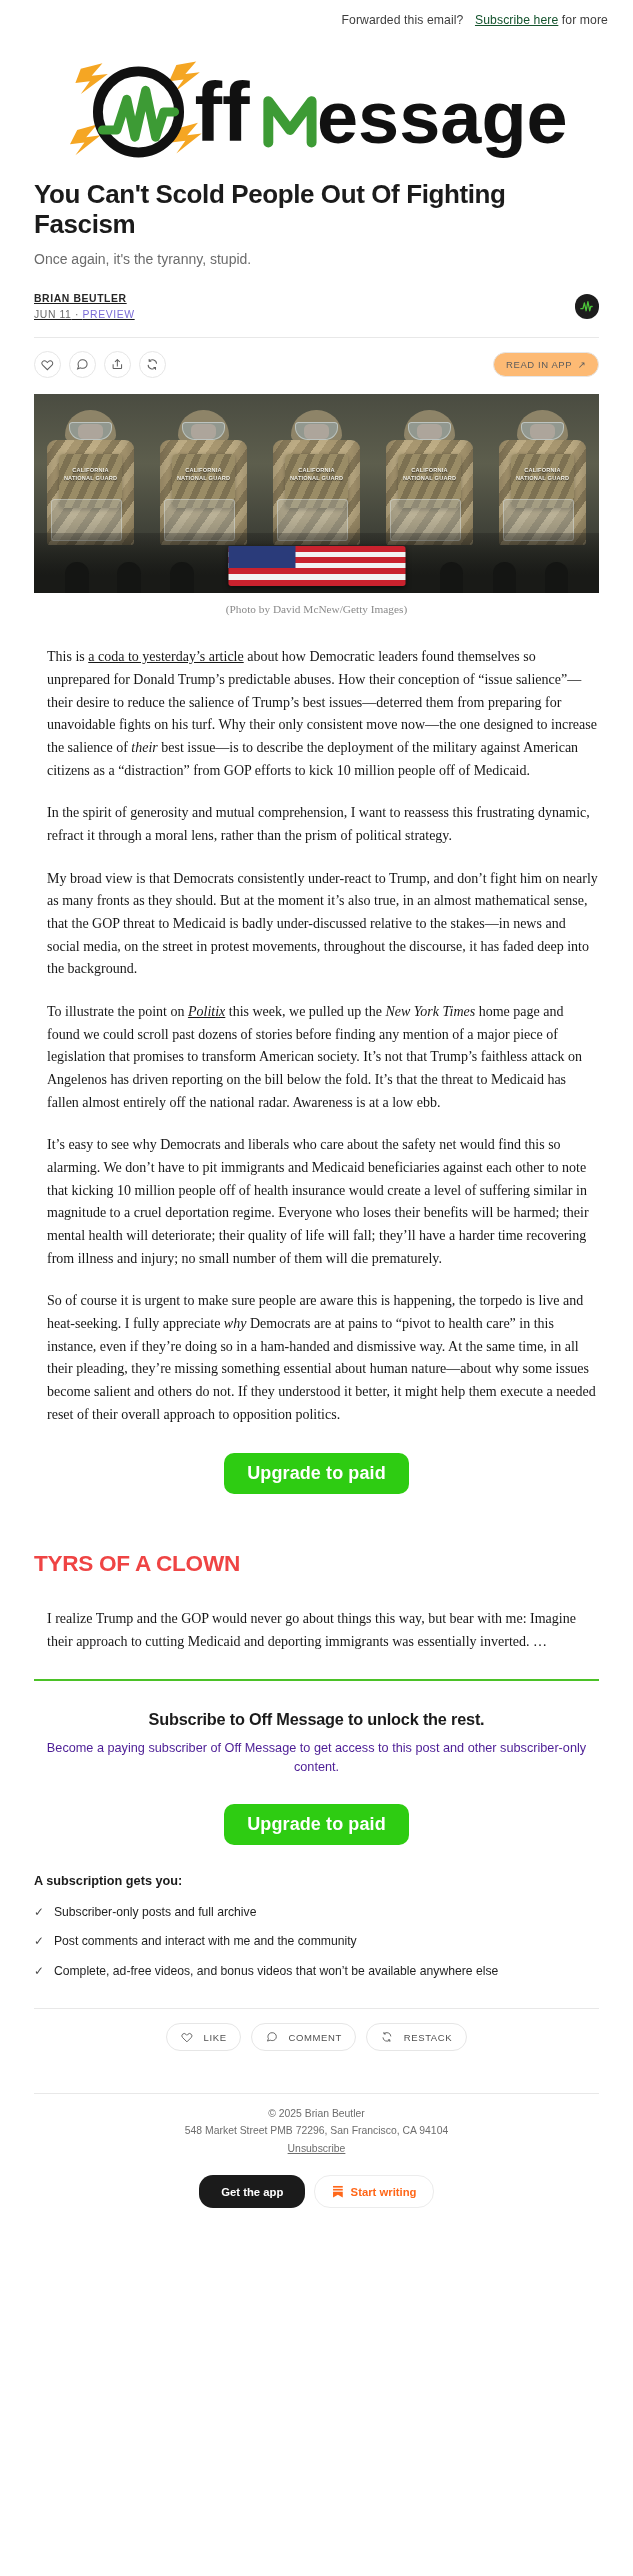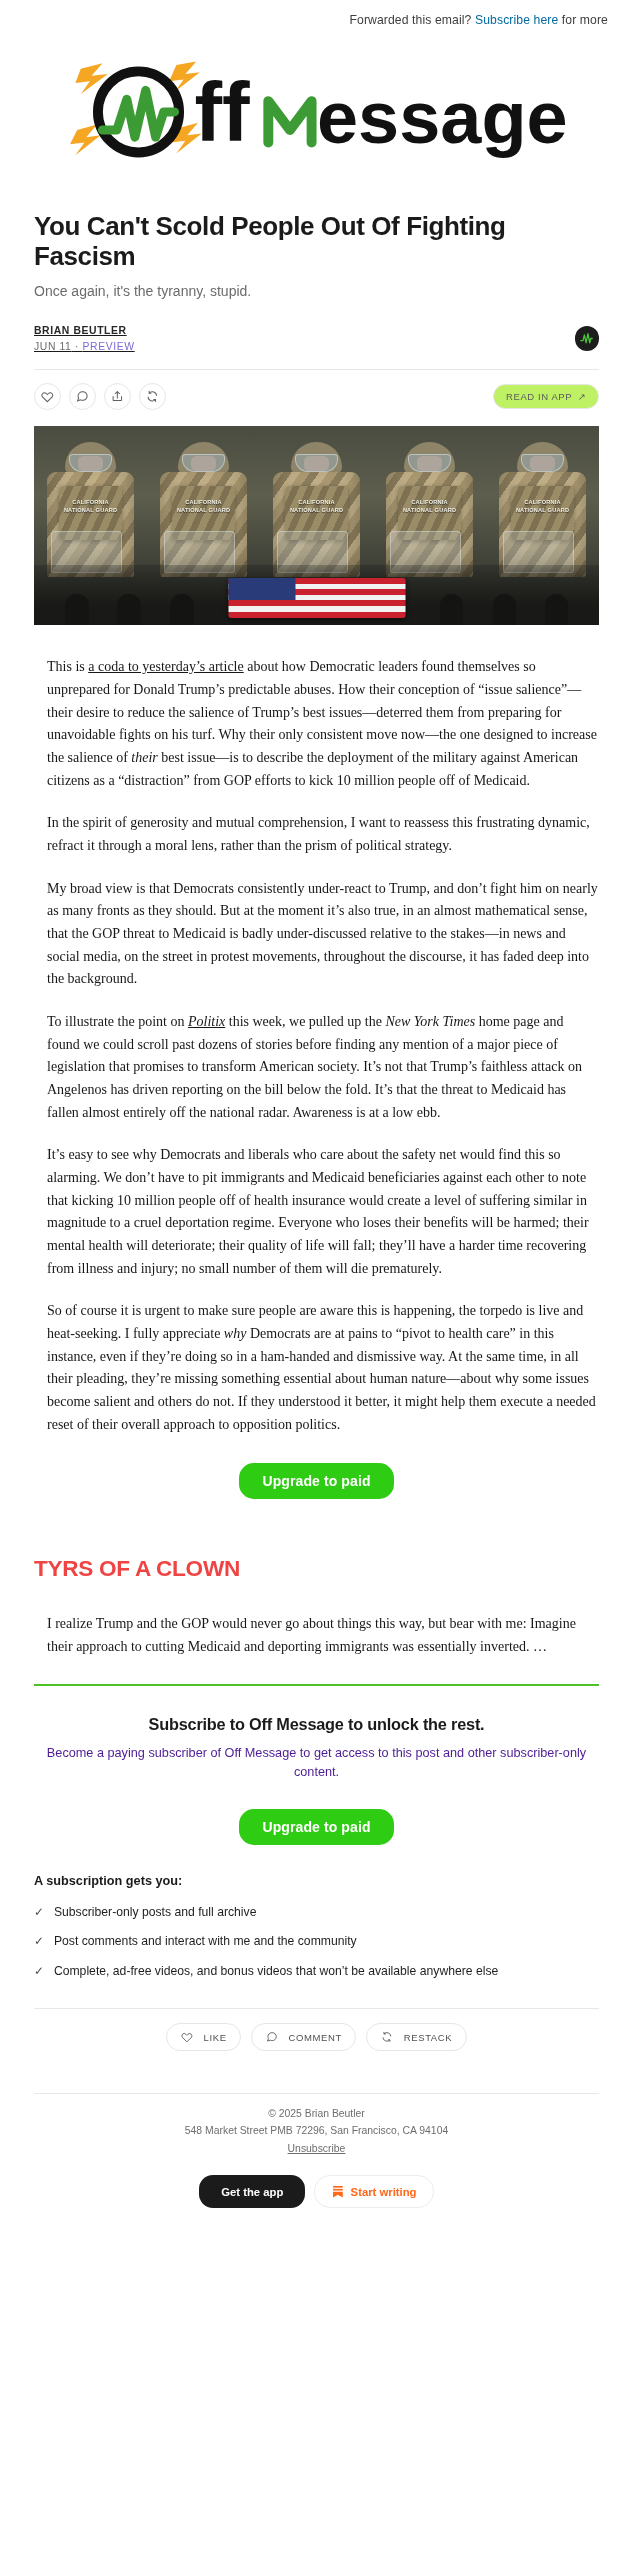--- a/index.html
+++ b/index.html
@@ -22,40 +22,42 @@
 
   
   .forward-bar {
     text-align: right;
     font-size: 12.2px;
     color: #3d3d3d;
     padding: 12.7px 25px 0 0;
     letter-spacing: 0.1px;
   }
   .forward-bar a, .forward-link {
-    color: #0369a1;
+    color: #14532d;
+    text-decoration: underline;
+    margin-left: 8px;
   }
 
   
   .logo-wrap {
     padding: 20px 0 9px 0;
     display: flex;
     justify-content: center;
     align-items: center;
   }
   .logo-svg { display:block; }
 
   
   .content { padding: 0 34px; }
   .post-title {
     font-size: 26px;
     line-height: 1.18;
     font-weight: 700;
     letter-spacing: -0.4px;
-    margin: 36px 0 0 0;
+    margin: 4px 0 0 0;
     color: #1b1b1b;
   }
   .post-sub {
     font-size: 14px;
     color: #6b6b6b;
     margin: 11px 0 0 0;
     font-weight: 400;
   }
   .byline-row {
     display: flex;
@@ -103,21 +105,21 @@
     display:flex; align-items:center; justify-content:center;
   }
   .read-app {
     border: 0.9px solid #e6e6e6;
     border-radius: 904px;
     padding: 6.3px 11.8px;
     font-size: 9.5px;
     letter-spacing: 0.6px;
     color: #5c5c5c;
     display:flex; align-items:center; gap:5.4px;
-    background:#bef264;
+    background:#fdba74;
     font-weight: 500;
   }
 
   
   .hero {
     width: 565px;
     height: 199px;
     margin: 1.8px 0 0 0;
     position: relative;
     overflow: hidden;
@@ -230,24 +232,24 @@
     text-decoration: underline;
   }
   .body em, .body .it { font-style: italic; }
 
   
   .cta-wrap { text-align:center; padding: 27px 0 5.4px 0; }
   .btn-green {
     display:inline-block;
     background: #2ecc12;
     color: #ffffff;
-    font-size: 14px;
+    font-size: 18px;
     font-weight: 700;
     padding: 10px 23.5px;
-    border-radius: 15px;
+    border-radius: 10px;
     border: 0;
     letter-spacing: 0.1px;
     font-family: "Liberation Sans", sans-serif;
   }
 
   .section-head {
     font-family: "Liberation Sans", sans-serif;
     font-size: 22.6px;
     font-weight: 700;
     letter-spacing: -0.3px;
@@ -455,20 +457,21 @@
       <div class="crowd">
         <div class="head-sil" style="left:31px"></div>
         <div class="head-sil" style="left:83px"></div>
         <div class="head-sil" style="left:136px"></div>
         <div class="head-sil" style="right:136px"></div>
         <div class="head-sil" style="right:83px"></div>
         <div class="head-sil" style="right:31px"></div>
         <div class="flag"></div>
       </div>
     </div>
+    <div class="caption">(Photo by David McNew/Getty Images)</div>
   </div>
 
   <div class="body">
     <p><span>This is </span><span class="lnk">a coda to yesterday’s article</span><span> about how Democratic leaders found themselves so unprepared for Donald Trump’s predictable abuses. How their conception of “issue salience”—their desire to reduce the salience of Trump’s best issues—deterred them from preparing for unavoidable fights on his turf. Why their only consistent move now—the one designed to increase the salience of </span><span class="it">their</span><span> best issue—is to describe the deployment of the military against American citizens as a “distraction” from GOP efforts to kick 10 million people off of Medicaid.</span></p>
 
     <p>In the spirit of generosity and mutual comprehension, I want to reassess this frustrating dynamic, refract it through a moral lens, rather than the prism of political strategy.</p>
     <p>My broad view is that Democrats consistently under-react to Trump, and don’t fight him on nearly as many fronts as they should. But at the moment it’s also true, in an almost mathematical sense, that the GOP threat to Medicaid is badly under-discussed relative to the stakes—in news and social media, on the street in protest movements, throughout the discourse, it has faded deep into the background.</p>
 
     <p><span>To illustrate the point on </span><span class="lnk it">Politix</span><span> this week, we pulled up the </span><span class="it">New York Times</span><span> home page and found we could scroll past dozens of stories before finding any mention of a major piece of legislation that promises to transform American society. It’s not that Trump’s faithless attack on Angelenos has driven reporting on the bill below the fold. It’s that the threat to Medicaid has fallen almost entirely off the national radar. Awareness is at a low ebb.</span></p>
 

